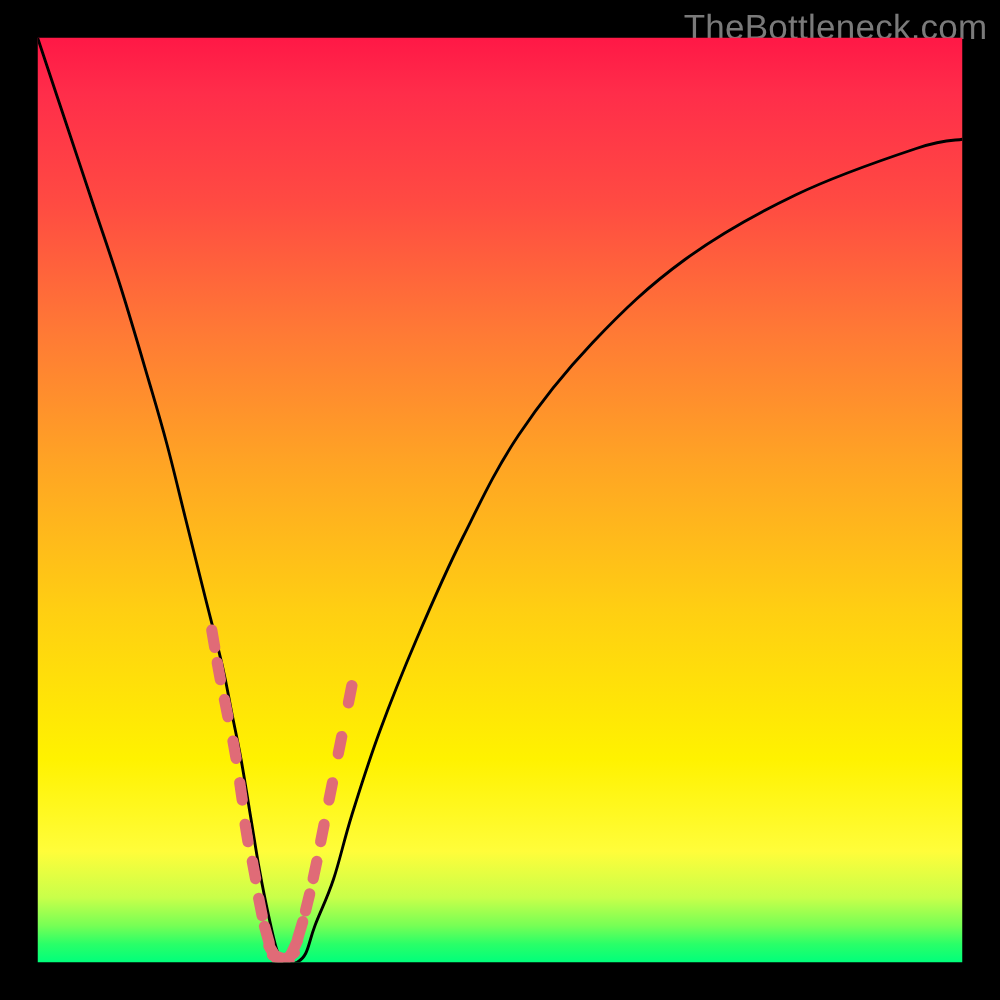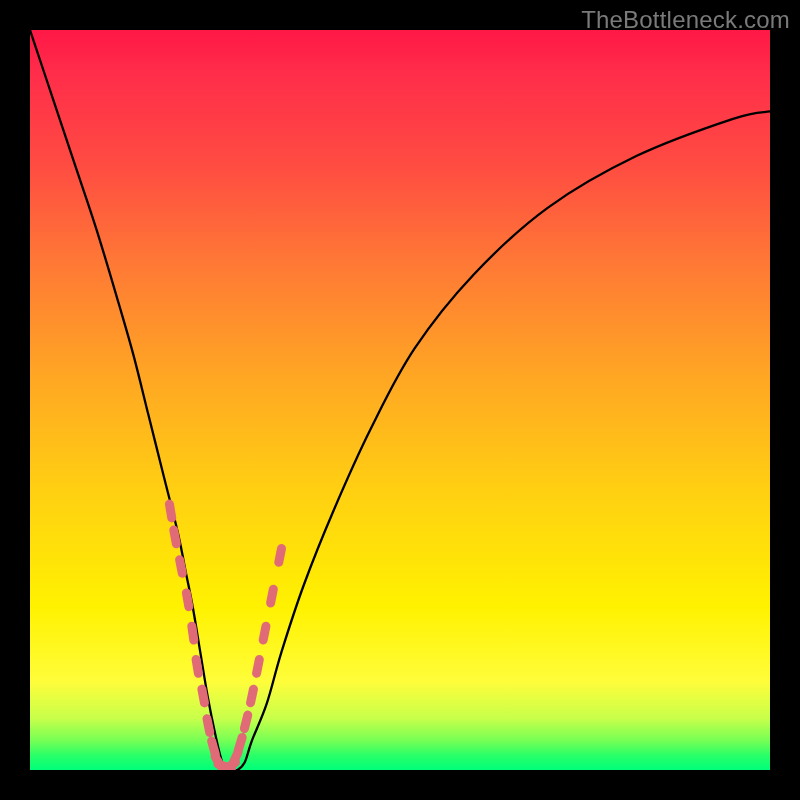--- a/index.html
+++ b/index.html
@@ -48,21 +48,21 @@
       #77ff55 96%,
       #2aff68 98%,
       #00ff7b 100%
     );
   }
   .watermark {
     position: absolute;
     top: 6px;
     right: 10px;
     color: #7a7a7a;
-    font-size: 24px;
+    font-size: 28px;
     font-weight: 500;
     letter-spacing: 0.2px;
     user-select: none;
   }
   svg.curve {
     position: absolute;
     left: 0;
     top: 0;
     width: 100%;
     height: 100%;

